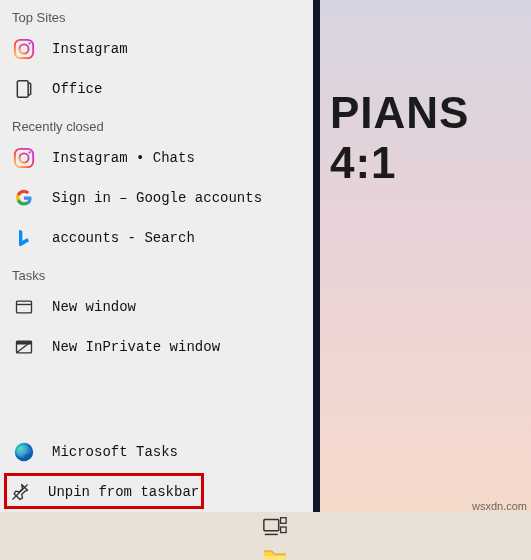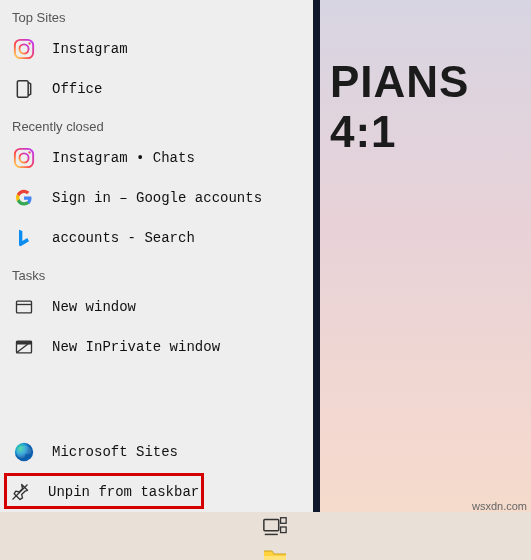--- a/index.html
+++ b/index.html
@@ -14,21 +14,21 @@
     background: linear-gradient(180deg, #d7d5e2 0%, #e8d2d8 40%, #f3d9cf 80%, #f5dcc7 100%);
   }
   .wall-text {
     position: absolute;
     left: 330px;
     top: 0;
     color: #1b1b1b;
     font-family: Impact, "Arial Black", sans-serif;
   }
   .wall-line1 { font-size: 64px; letter-spacing: 2px; font-weight: 900; line-height: .9; }
-  .wall-line2 { font-size: 44px; letter-spacing: 1px; font-weight: 900; margin-top: 57px; }
+  .wall-line2 { font-size: 44px; letter-spacing: 1px; font-weight: 900; margin-top: 88px; }
   .watermark {
     position: absolute;
     bottom: 48px;
     right: 4px;
     font-size: 11px;
     color: #666;
     font-family: Arial, sans-serif;
   }
   .jumplist {
     position: absolute;
@@ -206,21 +206,21 @@
             <radialGradient id="eg" cx="30%" cy="30%">
               <stop offset="0" stop-color="#39d694"></stop>
               <stop offset=".6" stop-color="#1e9fd8"></stop>
               <stop offset="1" stop-color="#0b5fad"></stop>
             </radialGradient>
           </defs>
           <circle cx="12" cy="12" r="10" fill="url(#eg)"></circle>
           <path d="M4 12c0-4 4-7 8-7 5 0 8 3 8 6 0 2-1.5 3.5-4 3.5-2 0-3-1-3-1s2 5-4 5c-3 0-5-3-5-6.5z" fill="#fff" fill-opacity=".15"></path>
         </svg>
     </span>
-    <span class="jl-label">Microsoft Sites</span>
+    <span class="jl-label">Microsoft Tasks</span>
   </div>
 
   <div class="jl-item" style="position:relative;padding-left:8px;">
     <span class="jl-icon">
       <svg viewBox="0 0 24 24" width="20" height="20">
           <path d="M14 3l7 7-3 1-4 4 1 4-3 2-7-7 2-3 4 1 4-4z" fill="none" stroke="#333" stroke-width="1.6" stroke-linejoin="round"></path>
           <line x1="3" y1="21" x2="21" y2="3" stroke="#333" stroke-width="1.4"></line>
         </svg>
     </span>
     <span class="jl-label">Unpin from taskbar</span>

